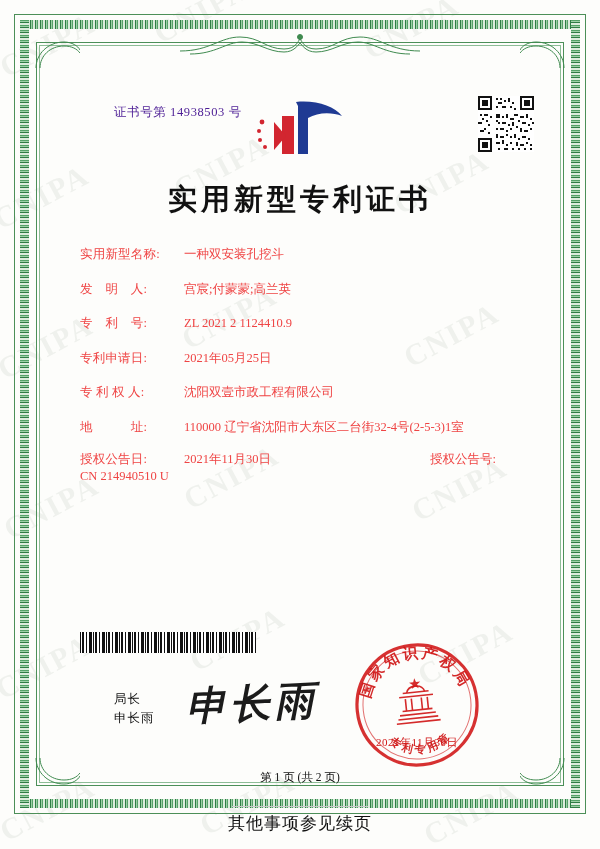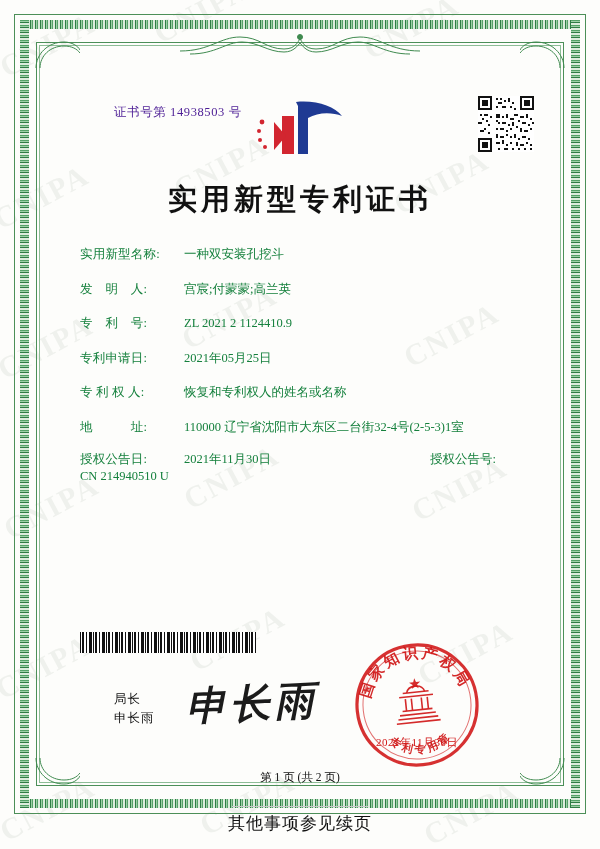--- a/index.html
+++ b/index.html
@@ -169,21 +169,21 @@
     color: #111;
   }
 
   .fields {
     position: absolute;
     left: 80px;
     top: 246px;
     width: 450px;
     font-family: "Liberation Serif", serif;
     font-size: 12.5px;
-    color: #15803d;
+    color: #ef4444;
   }
   .field-row {
     position: relative;
     margin-bottom: 17.5px;
     line-height: 17px;
   }
   .field-label {
     display: inline-block;
     width: 104px;
     vertical-align: top;
@@ -499,21 +499,21 @@
       <div class="field-row">
         <span class="field-label">发　明　人:</span><span class="field-value">宫宸;付蒙蒙;高兰英</span>
       </div>
       <div class="field-row">
         <span class="field-label">专　利　号:</span><span class="field-value">ZL 2021 2 1124410.9</span>
       </div>
       <div class="field-row">
         <span class="field-label">专利申请日:</span><span class="field-value">2021年05月25日</span>
       </div>
       <div class="field-row">
-        <span class="field-label">专 利 权 人:</span><span class="field-value">恢复和专利权人的姓名或名称</span>
+        <span class="field-label">专 利 权 人:</span><span class="field-value">沈阳双壹市政工程有限公司</span>
       </div>
       <div class="field-row" style="margin-bottom:15px;">
         <span class="field-label">地　　　址:</span><span class="field-value">110000 辽宁省沈阳市大东区二台街32-4号(2-5-3)1室</span>
       </div>
       <div class="field-row two-col">
         <span class="field-label">授权公告日:</span><span class="field-value">2021年11月30日</span><span class="field-label2">授权公告号:</span><span class="field-value2">CN 214940510 U</span>
       </div>
     </div>
 
 

